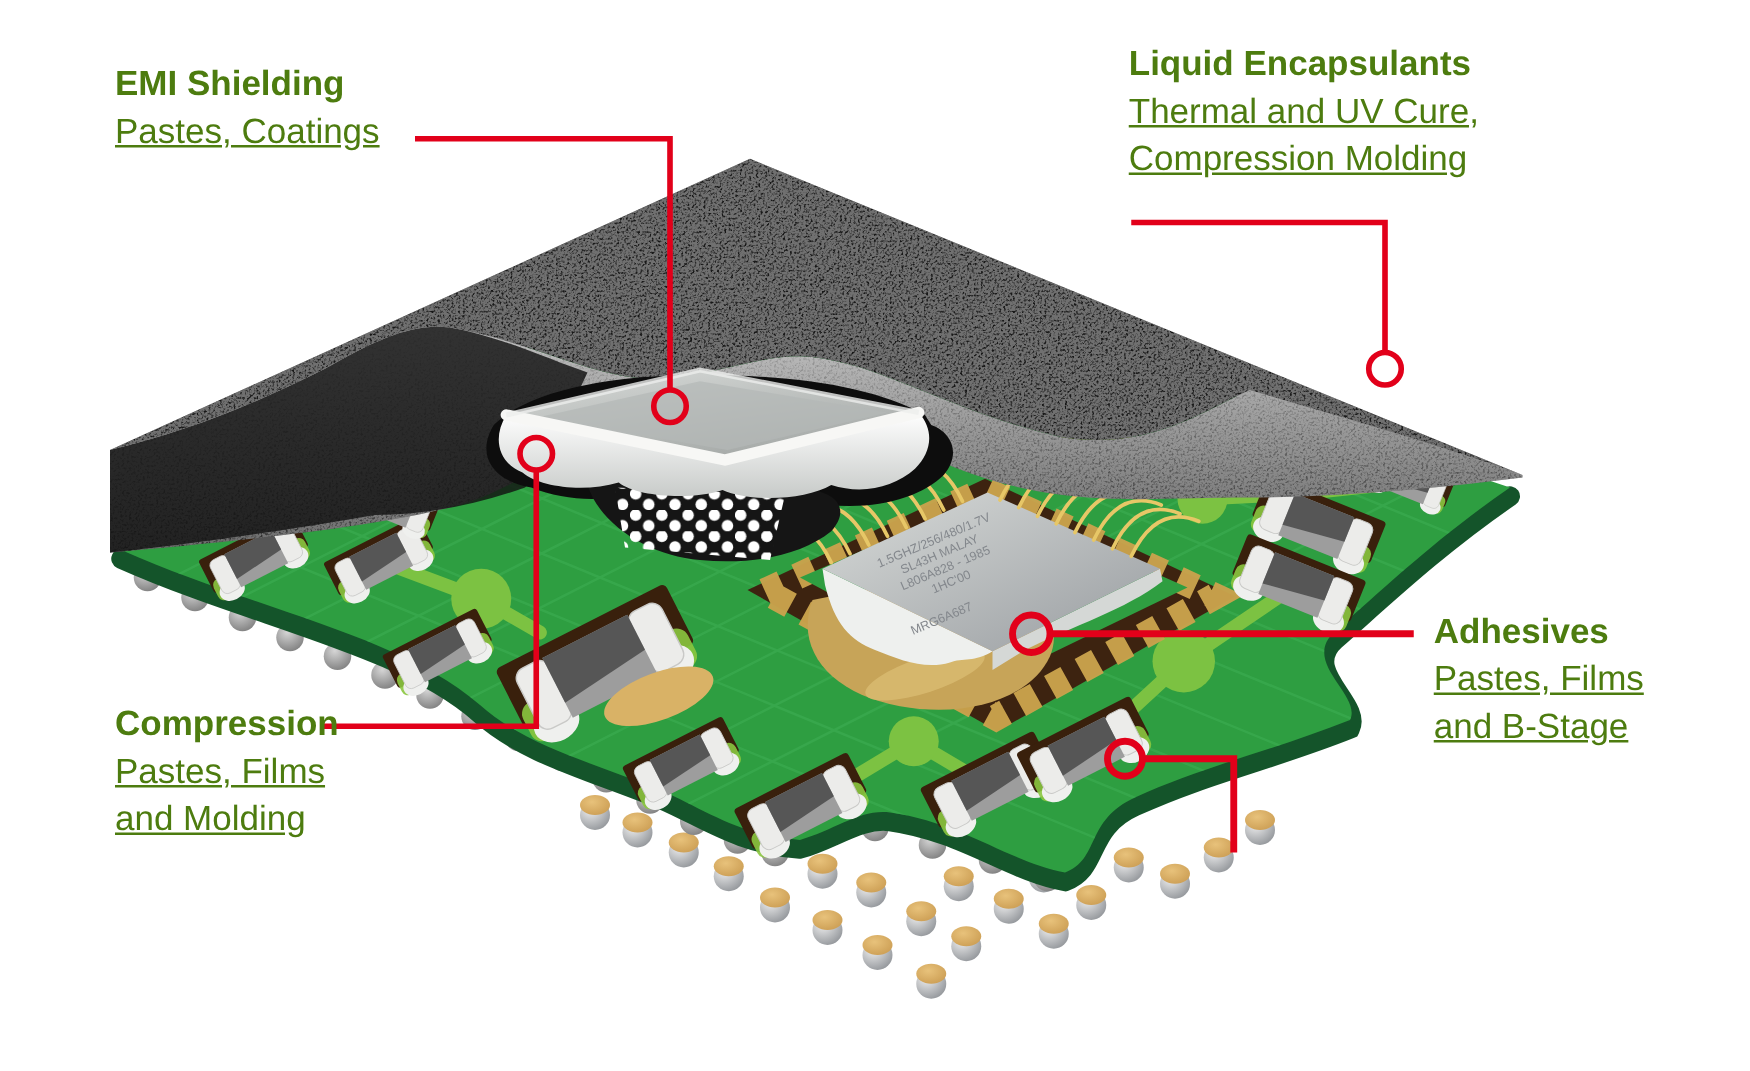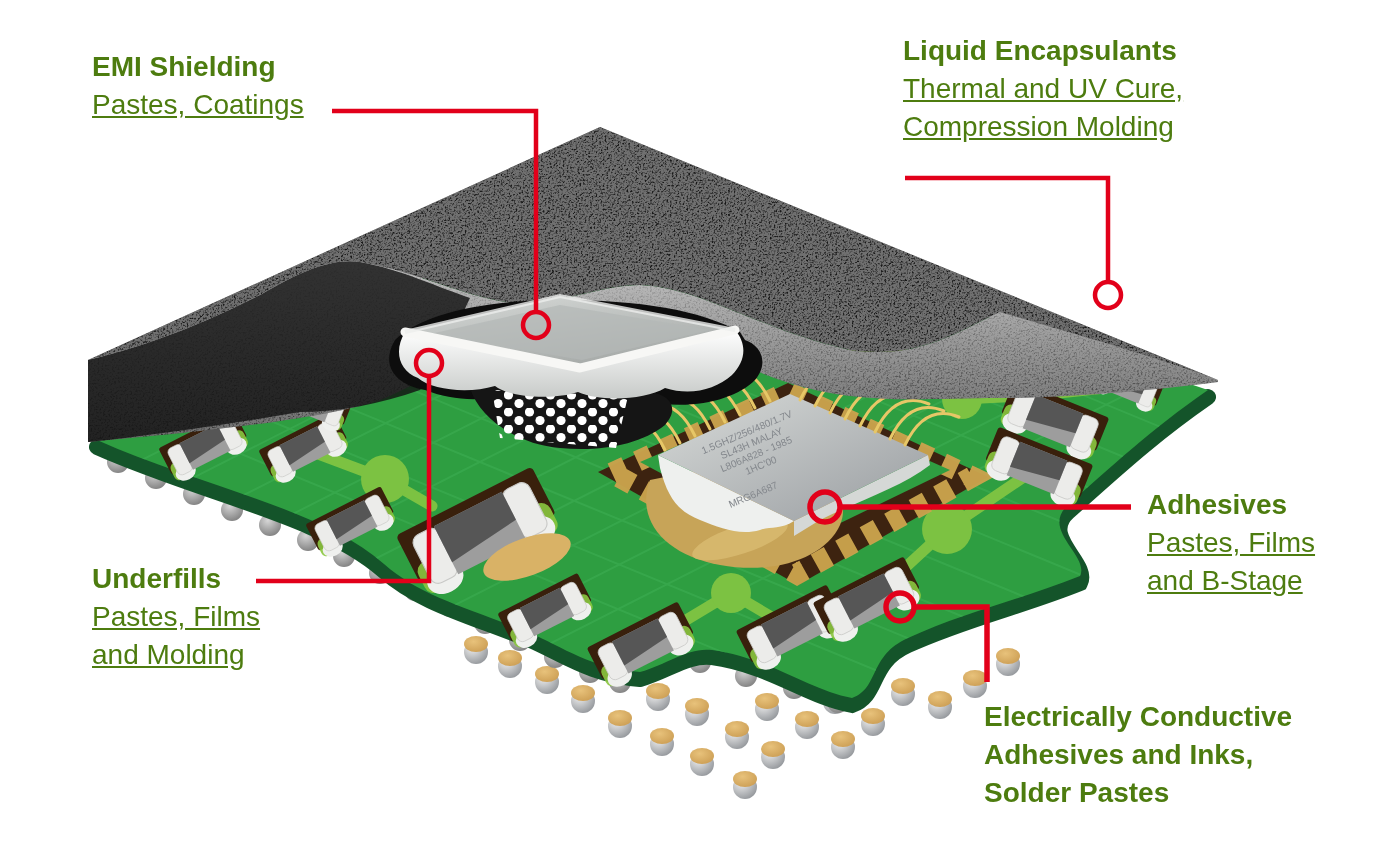--- a/index.html
+++ b/index.html
@@ -272,30 +272,25 @@
   <div class="ll">Pastes, Coatings</div>
 </div>
 
 <div class="label" style="left:903px;top:32px">
   <div class="lt">Liquid Encapsulants</div>
   <div class="ll">Thermal and UV Cure,</div>
   <div class="ll">Compression Molding</div>
 </div>
 
 <div class="label" style="left:92px;top:560px">
-  <div class="lt">Underfills</div>
+  <div class="lt">Compression</div>
   <div class="ll">Pastes, Films</div>
   <div class="ll">and Molding</div>
 </div>
 
 <div class="label" style="left:1147px;top:486px">
   <div class="lt">Adhesives</div>
   <div class="ll">Pastes, Films</div>
   <div class="ll">and B-Stage</div>
 </div>
 
-<div class="label" style="left:984px;top:698px">
-  <div class="lt">Electrically Conductive</div>
-  <div class="lt">Adhesives and Inks,</div>
-  <div class="lt">Solder Pastes</div>
-</div>
 
 </div>
 
 </body></html>

